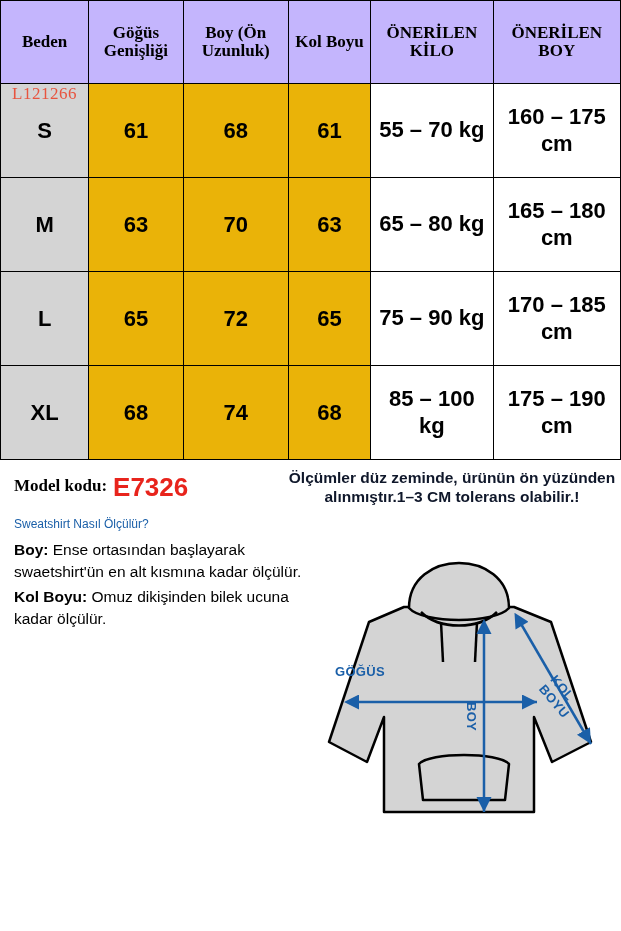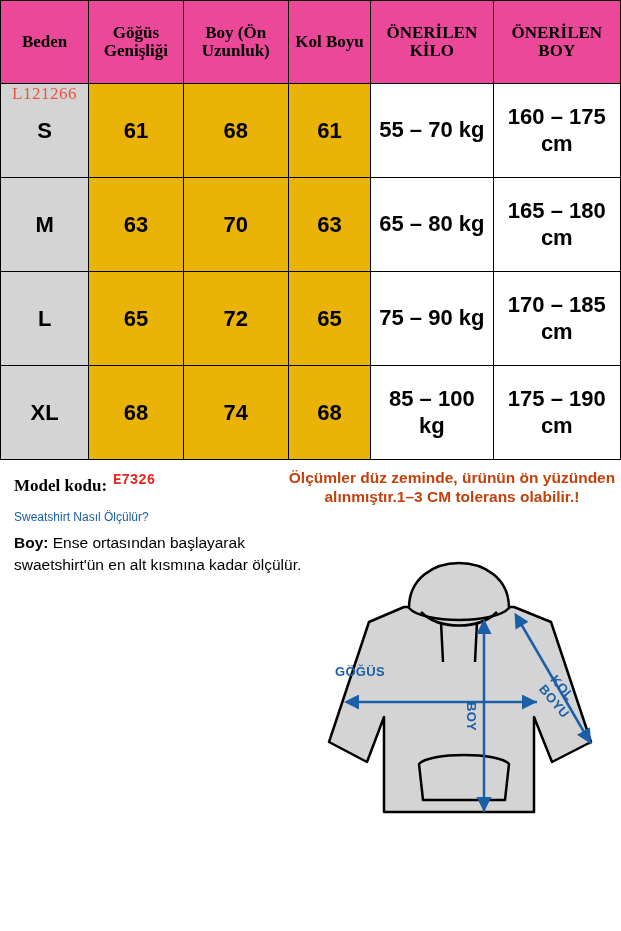--- a/index.html
+++ b/index.html
@@ -22,21 +22,21 @@
     border-collapse: collapse;
     table-layout: fixed;
   }
   .size-table td, .size-table th {
     border: 1px solid #000;
     text-align: center;
     vertical-align: middle;
     padding: 2px 3px;
   }
   .size-table thead th {
-    background: #ec4899;
+    background: #c4b5fd;
     font-weight: bold;
     font-size: 17px;
     line-height: 1.08;
     height: 78px;
     font-family: "Liberation Serif", serif;
   }
   .col-beden { width: 88px; }
   .col-gogus { width: 94px; }
   .col-boy   { width: 105px; }
   .col-kol   { width: 82px; }
@@ -87,25 +87,25 @@
   .model-label {
     font-family: "Liberation Serif", serif;
     font-weight: bold;
     font-size: 17px;
     margin-right: 6px;
     padding-top: 4px;
   }
   .model-code {
     color: #e8241c;
     font-weight: bold;
-    font-size: 14px;
-    font-family: Liberation Mono, monospace;
+    font-size: 26px;
+    font-family: Liberation Sans, sans-serif;
   }
   .warning {
-    color: #c2410c;
+    color: #0f172a;
     font-weight: bold;
     font-size: 15.5px;
     line-height: 1.25;
     text-align: center;
     width: 330px;
     position: absolute;
     right: 4px;
     top: 8px;
   }
 
@@ -211,20 +211,23 @@
   </div>
 
   <div class="warning">Ölçümler düz zeminde, ürünün ön yüzünden alınmıştır.1–3 CM tolerans olabilir.!</div>
 
   <div class="howto-title">Sweatshirt Nasıl Ölçülür?</div>
 
   <div class="desc">
     <p>
       <b>Boy:</b><span> Ense ortasından başlayarak swaetshirt'ün en alt kısmına kadar ölçülür.</span>
     </p>
+    <p>
+      <b>Kol Boyu:</b><span> Omuz dikişinden bilek ucuna kadar ölçülür.</span>
+    </p>
   </div>
 
   <div class="diagram">
     <svg width="310" height="340" viewBox="0 0 310 340">
 
       <path d="M95 95 L60 110 L20 230 L58 250 L75 205 L75 300 L225 300 L225 205 L243 250 L282 230 L242 110 L205 95 Z" fill="#d4d4d4" stroke="#000" stroke-width="2.5" stroke-linejoin="round"></path>
 
       <path d="M100 96 C100 36 200 36 200 96 C186 112 114 112 100 96 Z" fill="#d4d4d4" stroke="#000" stroke-width="2.5" stroke-linejoin="round"></path>
       <path d="M112 100 C130 118 170 118 188 100" fill="none" stroke="#000" stroke-width="2.5"></path>
 

